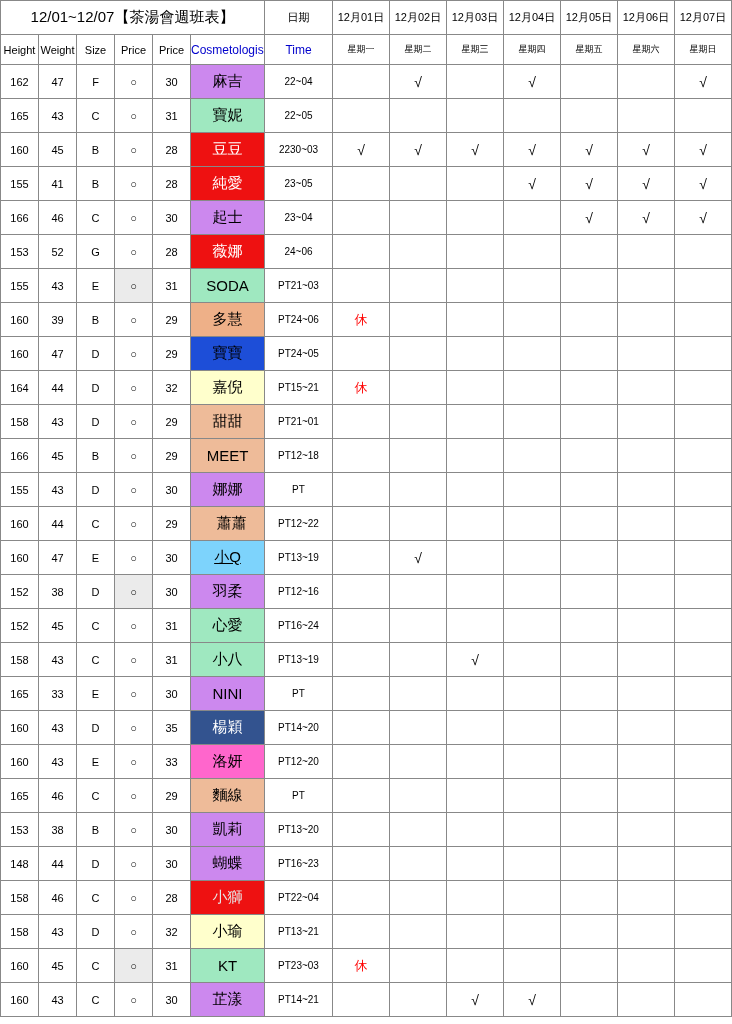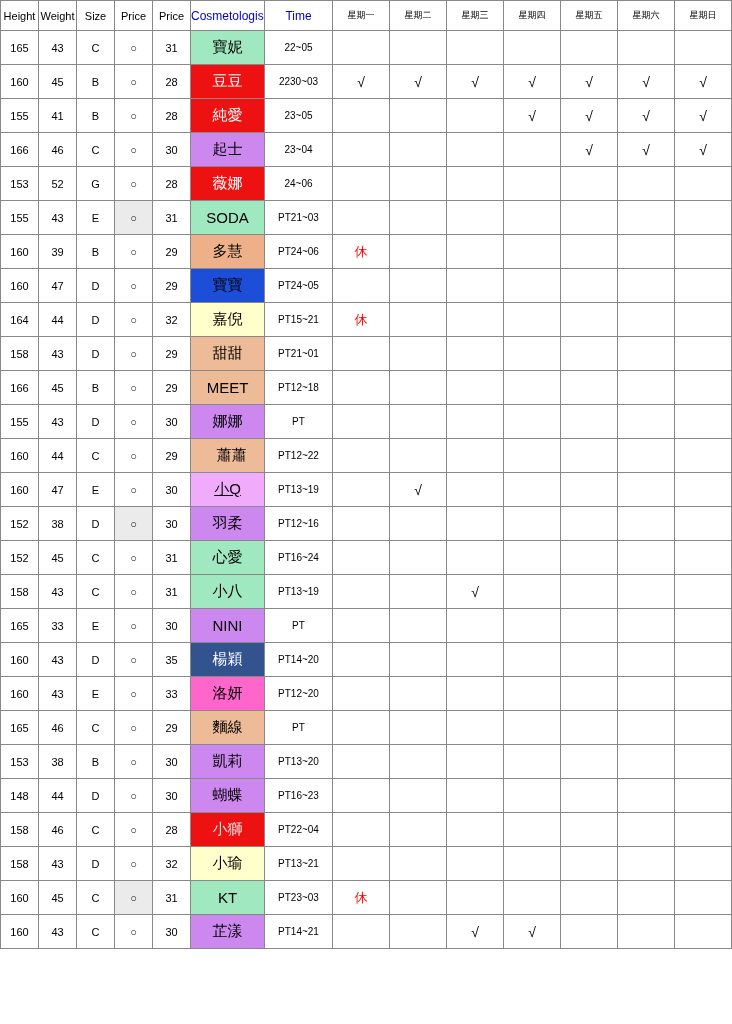--- a/index.html
+++ b/index.html
@@ -102,37 +102,64 @@
     <col class="c-time">
     <col class="c-day">
       <col class="c-day">
       <col class="c-day">
       <col class="c-day">
     <col class="c-day">
       <col class="c-day">
       <col class="c-day">
   </colgroup>
   <tbody id="table-body">
+      <tr class="hdr-title">
+        <td class="title-cell" colspan="6">12/01~12/07【茶湯會週班表】</td>
+        <td class="date-label">日期</td>
+        <td class="date-head">12月01日</td>
+        <td class="date-head">12月02日</td>
+        <td class="date-head">12月03日</td>
+        <td class="date-head">12月04日</td>
+        <td class="date-head">12月05日</td>
+        <td class="date-head">12月06日</td>
+        <td class="date-head">12月07日</td>
+      </tr>
       <tr class="hdr-cols">
         <td class="col-head">Height</td>
         <td class="col-head">Weight</td>
         <td class="col-head">Size</td>
         <td class="col-head">Price</td>
         <td class="col-head">Price</td>
         <td class="col-head-name">Cosmetologist</td>
         <td class="col-head-time">Time</td>
         <td class="weekday">星期一</td>
         <td class="weekday">星期二</td>
         <td class="weekday">星期三</td>
         <td class="weekday">星期四</td>
         <td class="weekday">星期五</td>
         <td class="weekday">星期六</td>
         <td class="weekday">星期日</td>
       </tr>
       <tr class="prow">
+        <td class="num">162</td>
+        <td class="num">47</td>
+        <td class="num">F</td>
+        <td class="skill">○</td>
+        <td class="num">30</td>
+        <td class="name" style="background: rgb(204, 136, 238); color: rgb(0, 0, 0);">麻吉</td>
+        <td class="time">22~04</td>
+        <td class="mark"></td>
+        <td class="mark">√</td>
+        <td class="mark"></td>
+        <td class="mark">√</td>
+        <td class="mark"></td>
+        <td class="mark"></td>
+        <td class="mark">√</td>
+      </tr>
+      <tr class="prow">
         <td class="num">165</td>
         <td class="num">43</td>
         <td class="num">C</td>
         <td class="skill">○</td>
         <td class="num">31</td>
         <td class="name" style="background: rgb(159, 232, 192); color: rgb(0, 0, 0);">寶妮</td>
         <td class="time">22~05</td>
         <td class="mark"></td>
         <td class="mark"></td>
         <td class="mark"></td>
@@ -332,21 +359,21 @@
         <td class="mark"></td>
         <td class="mark"></td>
         <td class="mark"></td>
       </tr>
       <tr class="prow">
         <td class="num">160</td>
         <td class="num">47</td>
         <td class="num">E</td>
         <td class="skill">○</td>
         <td class="num">30</td>
-        <td class="name" style="background: #f0abfc; color: rgb(0, 0, 0); text-decoration: underline;">小Q</td>
+        <td class="name" style="background: #7dd3fc; color: rgb(0, 0, 0); text-decoration: underline;">小Q</td>
         <td class="time">PT13~19</td>
         <td class="mark"></td>
         <td class="mark">√</td>
         <td class="mark"></td>
         <td class="mark"></td>
         <td class="mark"></td>
         <td class="mark"></td>
         <td class="mark"></td>
       </tr>
       <tr class="prow">

